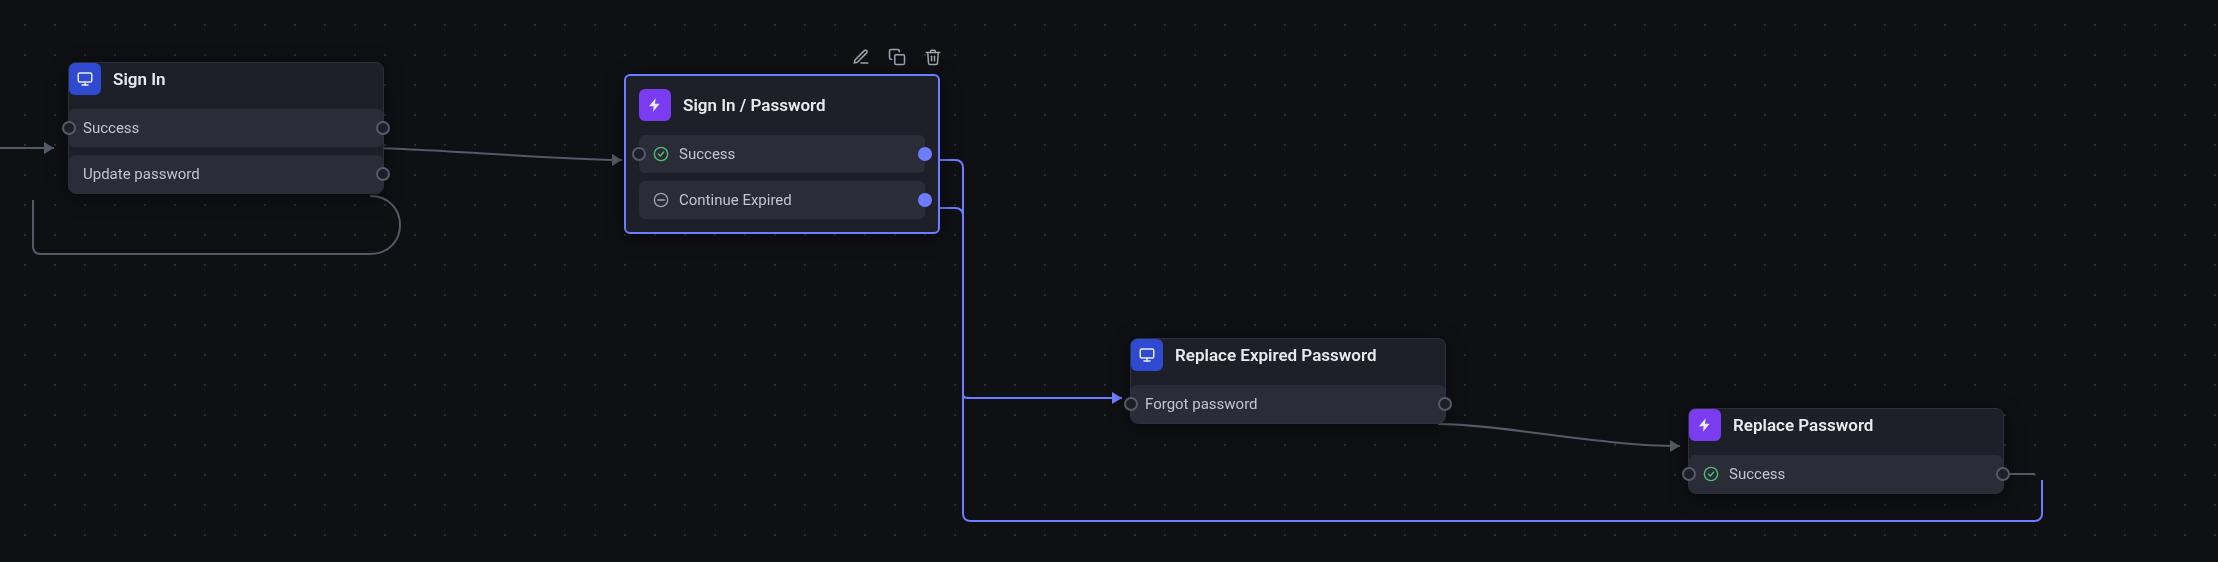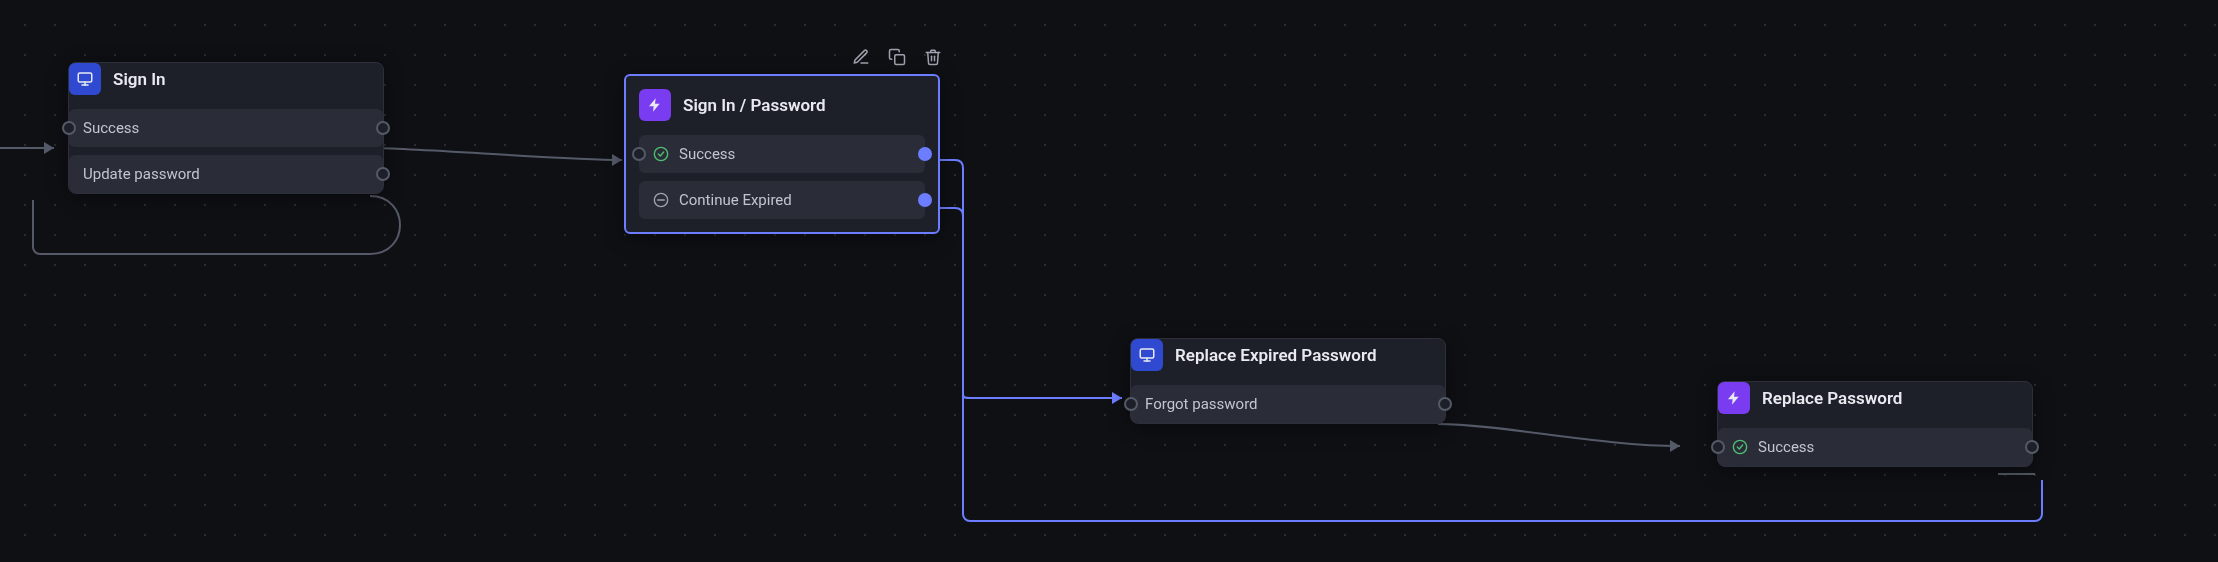--- a/index.html
+++ b/index.html
@@ -240,21 +240,21 @@
       </div>
       <div class="node-title">Replace Expired Password</div>
     </div>
     <div class="port">
       <span>Forgot password</span>
       <span class="handle out"></span>
       <span class="handle in"></span>
     </div>
   </div>
 
-  <div class="node" style="left:1688px; top:381px; width:316px;margin-left:29px;">
+  <div class="node" style="left:1688px; top:408px; width:316px;">
     <div class="node-header">
       <div class="node-icon purple">
         <svg width="16" height="16" viewBox="0 0 24 24" fill="#e8eaf0">
             <path d="M13 2 3 14h7l-1 8 10-12h-7l1-8z"></path>
           </svg>
       </div>
       <div class="node-title">Replace Password</div>
     </div>
     <div class="port">
       <span class="port-icon">

